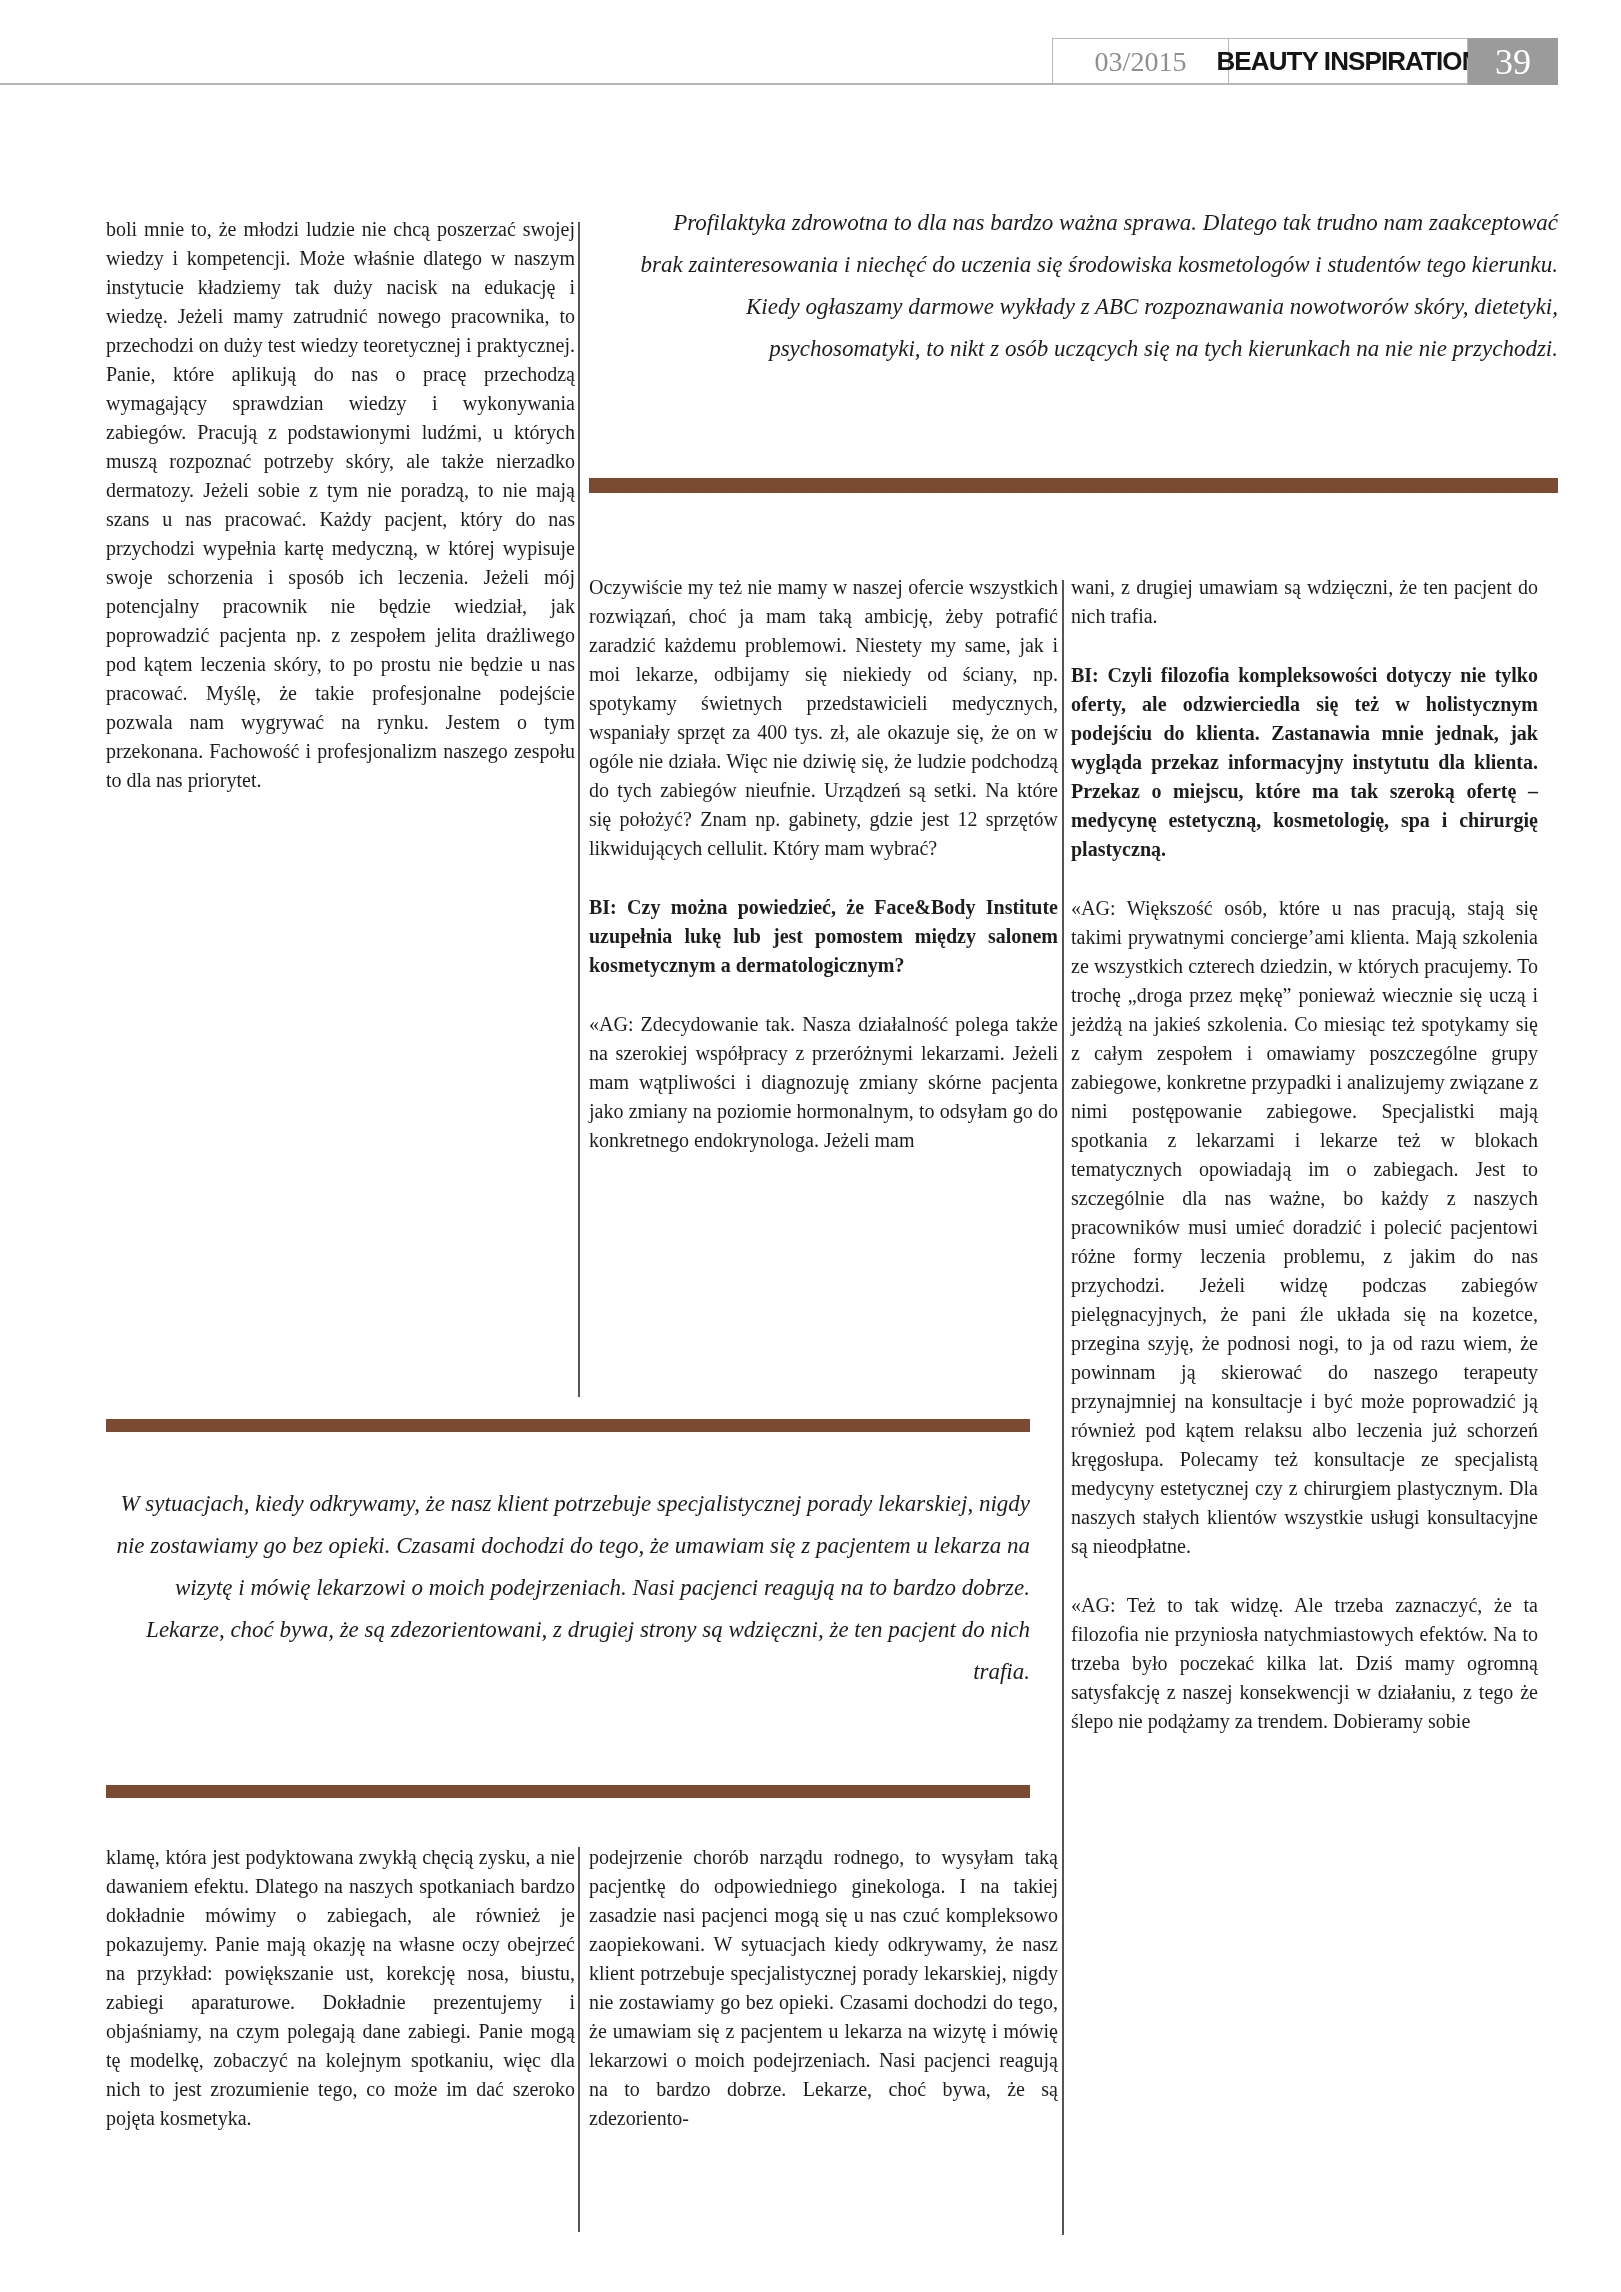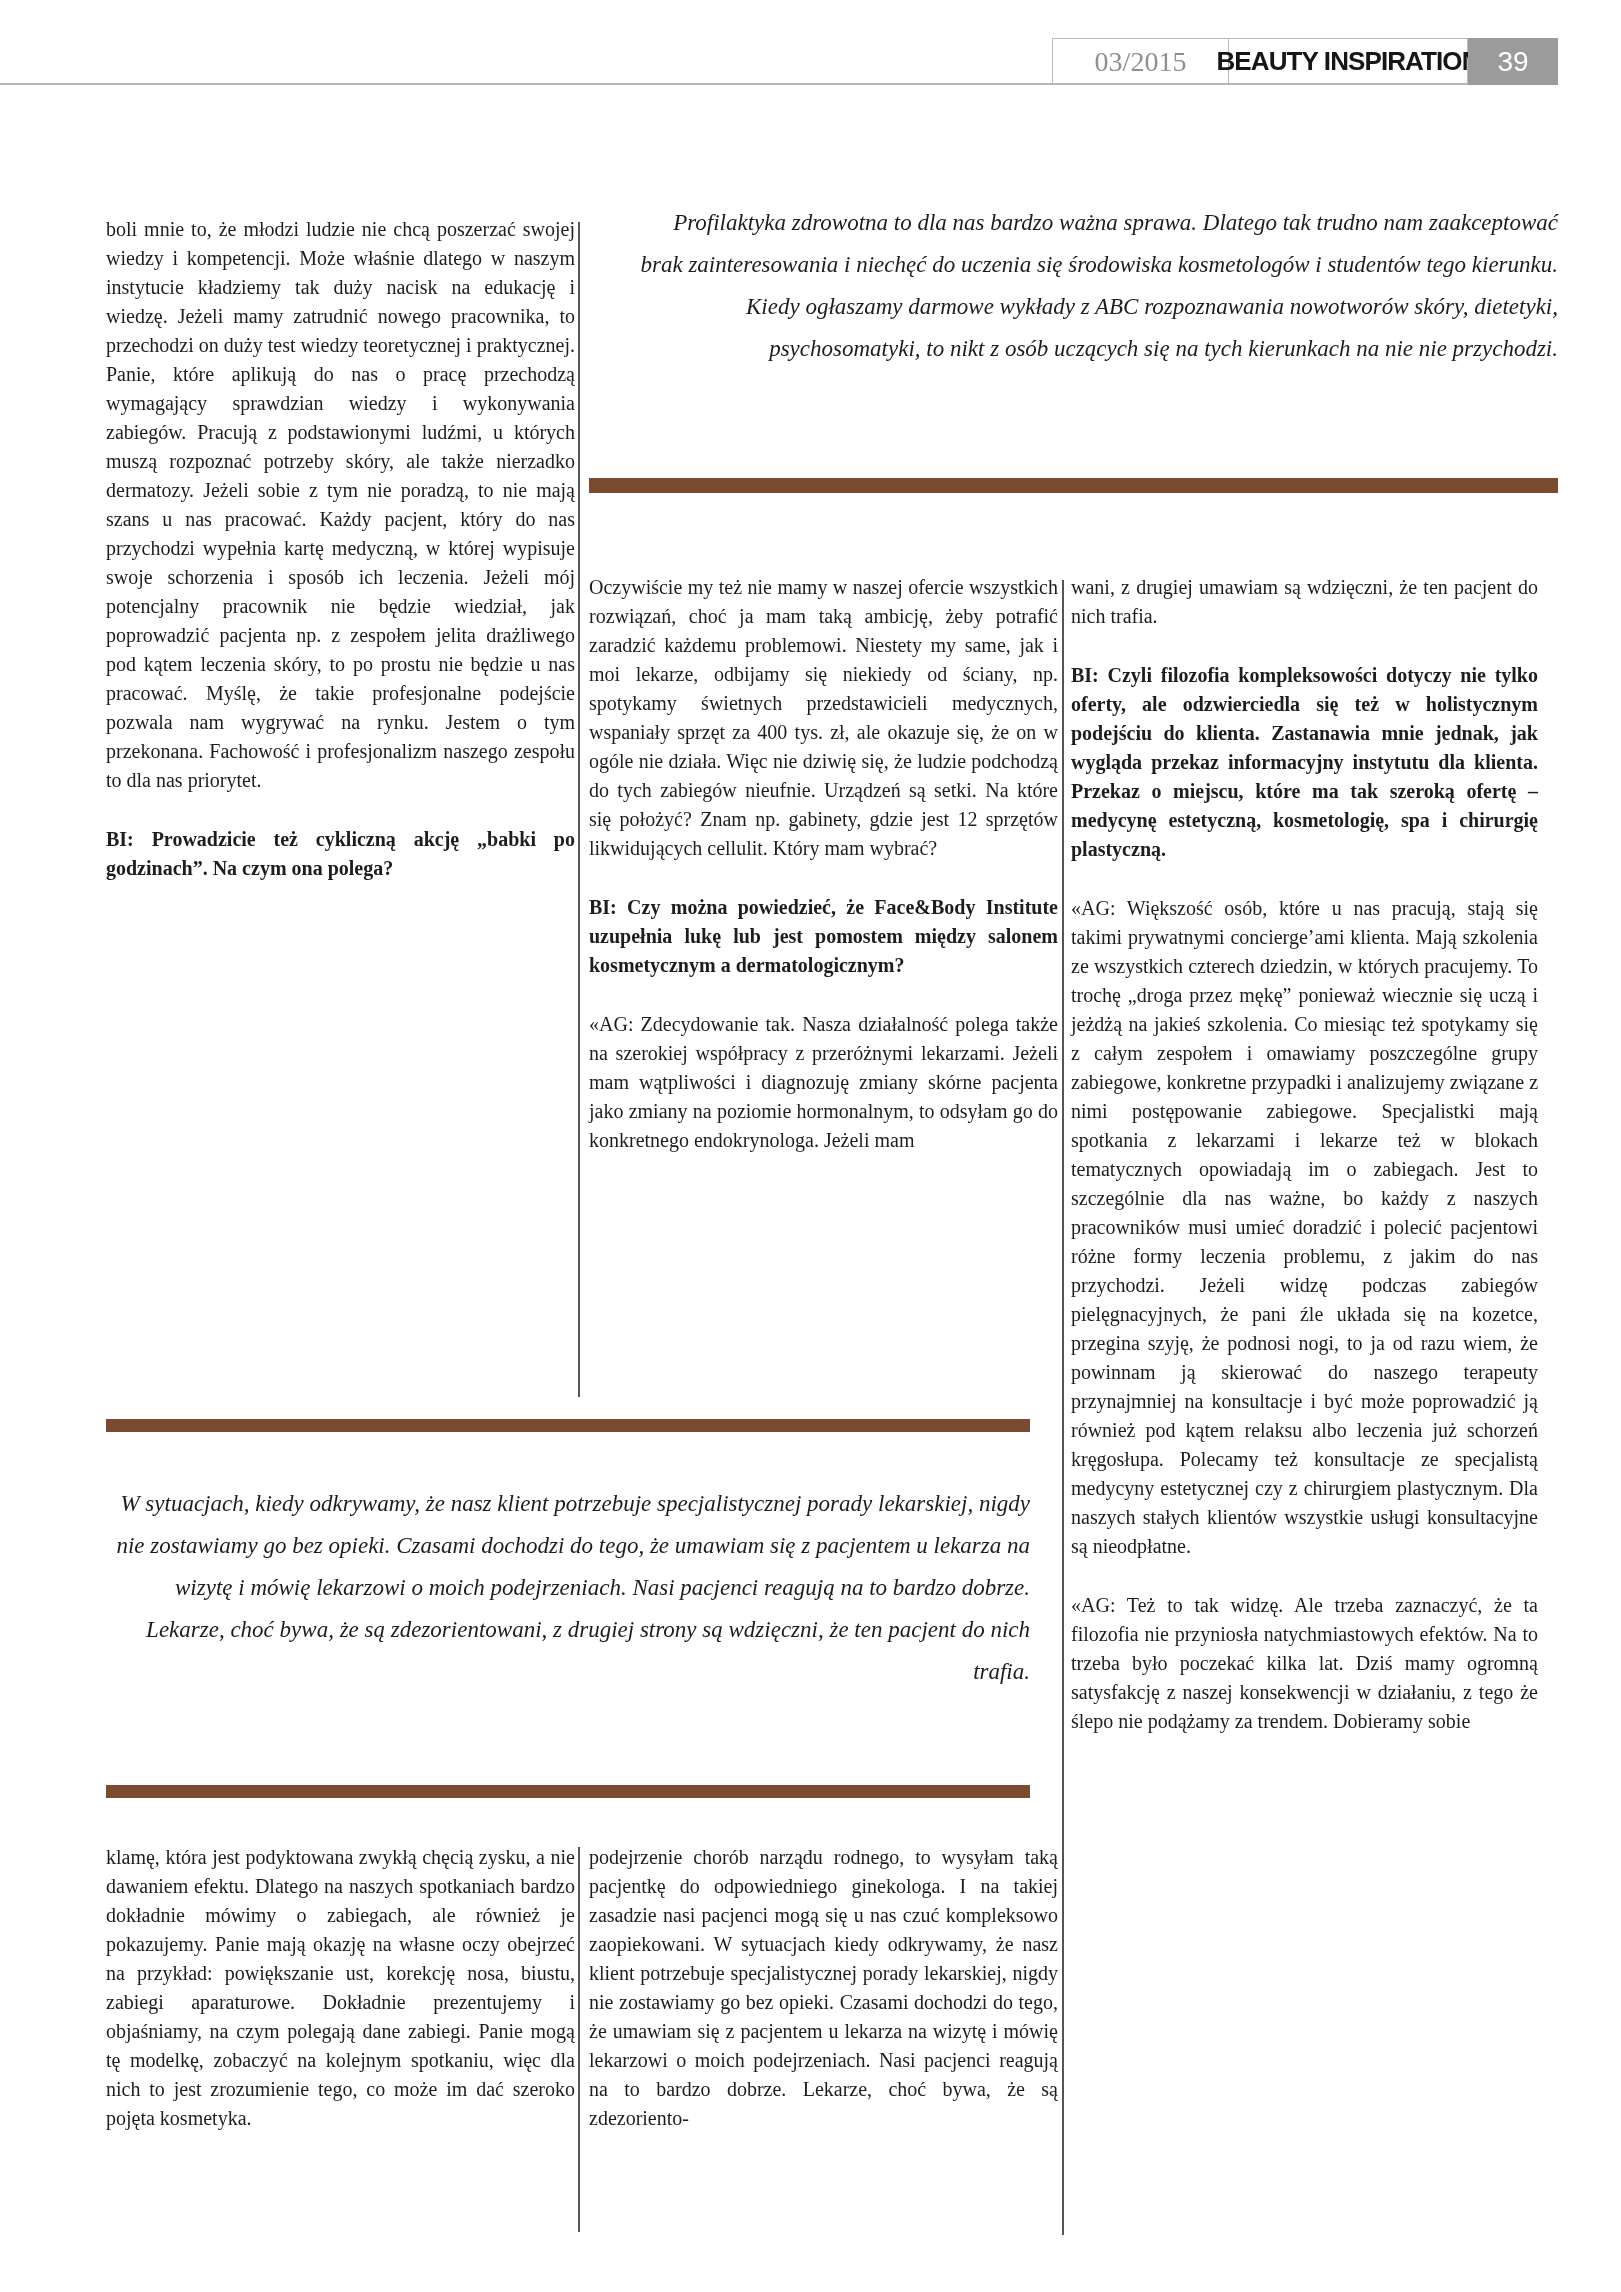--- a/index.html
+++ b/index.html
@@ -21,22 +21,22 @@
   .hcell.issue {
     width:176px; border:1.8px solid #b9b9b9; border-right:none;
     color:#8f8f8f; font-size:28px; font-family:"Liberation Serif", serif;
   }
   .hcell.magazine {
     width:240px; border:1.8px solid #b9b9b9;
     font-family:"Liberation Sans", sans-serif; font-weight:700; font-size:26px;
     letter-spacing:-0.9px; color:#161616; white-space:nowrap;
   }
   .hcell.pageno {
-    width:90px; background:#9b9b9b; color:#ffffff; font-size:28px;
-    font-family:Liberation Sans, sans-serif;
+    width:90px; background:#9b9b9b; color:#ffffff; font-size:36px;
+    font-family:Liberation Serif, serif;
   }
 
   
   .pullquote {
     position:absolute; font-style:italic; font-size:23px; line-height:42px;
     text-align:right; color:#1d1d1b;
   }
   #quote-top  { left:627px; top:202px; width:931px; }
   #quote-mid  { left:106px; top:1483px; width:924px; }
 
@@ -80,21 +80,20 @@
 
   <div class="pullquote" id="quote-top">Profilaktyka zdrowotna to dla nas bardzo ważna sprawa. Dlatego tak trudno nam zaakceptować brak zainteresowania i niechęć do uczenia się środowiska kosmetologów i studentów tego kierunku. Kiedy ogłaszamy darmowe wykłady z ABC rozpoznawania nowotworów skóry, dietetyki, psychosomatyki, to nikt z osób uczących się na tych kierunkach na nie nie przychodzi.</div>
   <div class="accent-bar" id="bar-top"></div>
 
   <div class="vrule" id="divider-1a"></div>
   <div class="vrule" id="divider-1b"></div>
   <div class="vrule" id="divider-2"></div>
 
   <div class="col" id="col1-top">
     <p>boli mnie to, że młodzi ludzie nie chcą poszerzać swojej wiedzy i kompetencji. Może właśnie dlatego w naszym instytucie kładziemy tak duży nacisk na edukację i wiedzę. Jeżeli mamy zatrudnić nowego pracownika, to przechodzi on duży test wiedzy teoretycznej i praktycznej. Panie, które aplikują do nas o pracę przechodzą wymagający sprawdzian wiedzy i wykonywania zabiegów. Pracują z podstawionymi ludźmi, u których muszą rozpoznać potrzeby skóry, ale także nierzadko dermatozy. Jeżeli sobie z tym nie poradzą, to nie mają szans u nas pracować. Każdy pacjent, który do nas przychodzi wypełnia kartę medyczną, w której wypisuje swoje schorzenia i sposób ich leczenia. Jeżeli mój potencjalny pracownik nie będzie wiedział, jak poprowadzić pacjenta np. z zespołem jelita drażliwego pod kątem leczenia skóry, to po prostu nie będzie u nas pracować. Myślę, że takie profesjonalne podejście pozwala nam wygrywać na rynku. Jestem o tym przekonana. Fachowość i profesjonalizm naszego zespołu to dla nas priorytet.</p>
-    <p class="q gap">BI: Prowadzicie też cykliczną akcję „babki po godzinach”. Na czym ona polega?</p>
   </div>
 
   <div class="col" id="col2-top">
     <p>Oczywiście my też nie mamy w naszej ofercie wszystkich rozwiązań, choć ja mam taką ambicję, żeby potrafić zaradzić każdemu problemowi. Niestety my same, jak i moi lekarze, odbijamy się niekiedy od ściany, np. spotykamy świetnych przedstawicieli medycznych, wspaniały sprzęt za 400 tys. zł, ale okazuje się, że on w ogóle nie działa. Więc nie dziwię się, że ludzie podchodzą do tych zabiegów nieufnie. Urządzeń są setki. Na które się położyć? Znam np. gabinety, gdzie jest 12 sprzętów likwidujących cellulit. Który mam wybrać?</p>
     <p class="q gap">BI: Czy można powiedzieć, że Face&amp;Body Institute uzupełnia lukę lub jest pomostem między salonem kosmetycznym a dermatologicznym?</p>
     <p class="gap">«AG: Zdecydowanie tak. Nasza działalność polega także na szerokiej współpracy z przeróżnymi lekarzami. Jeżeli mam wątpliwości i diagnozuję zmiany skórne pacjenta jako zmiany na poziomie hormonalnym, to odsyłam go do konkretnego endokrynologa. Jeżeli mam</p>
   </div>
 
   <div class="col" id="col3">
     <p>wani, z drugiej umawiam są wdzięczni, że ten pacjent do nich trafia.</p>

